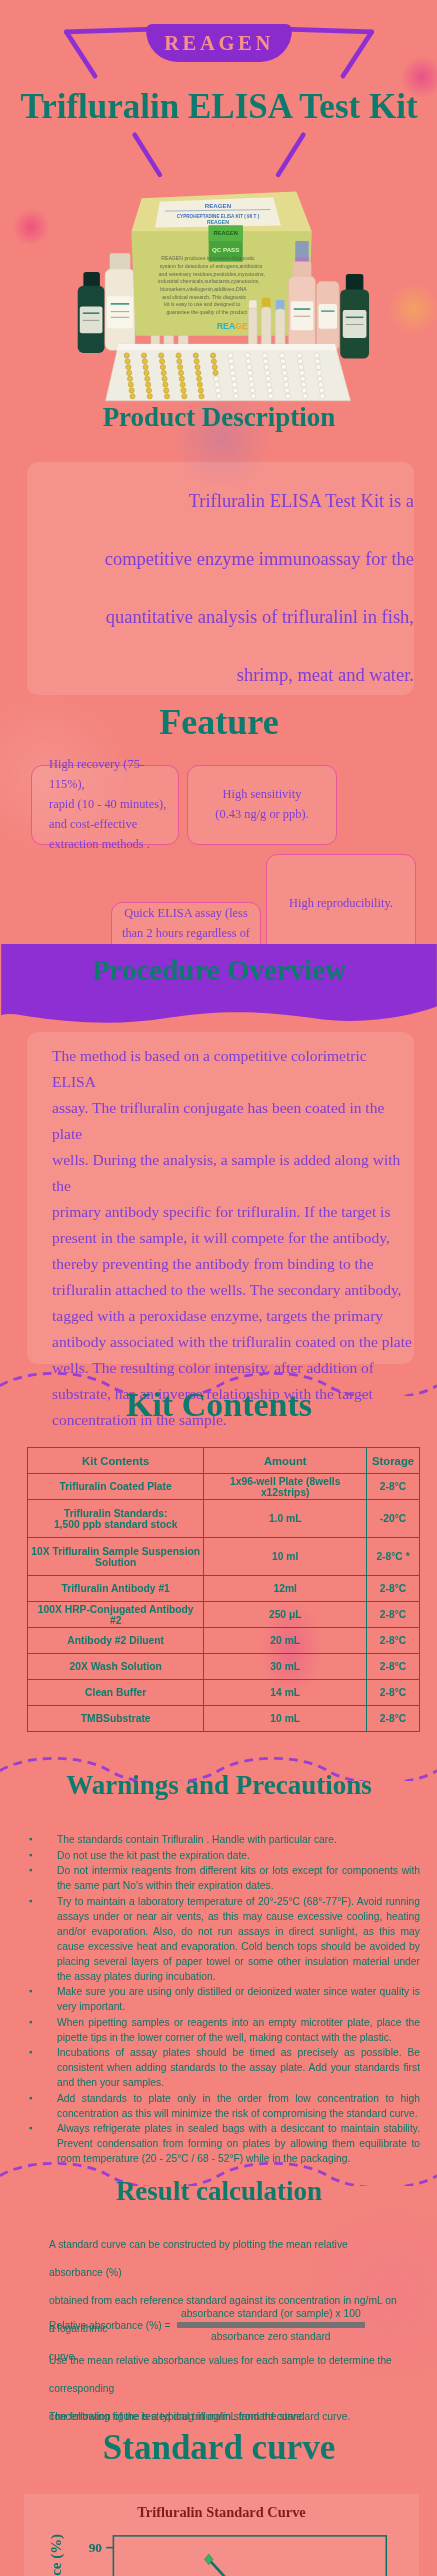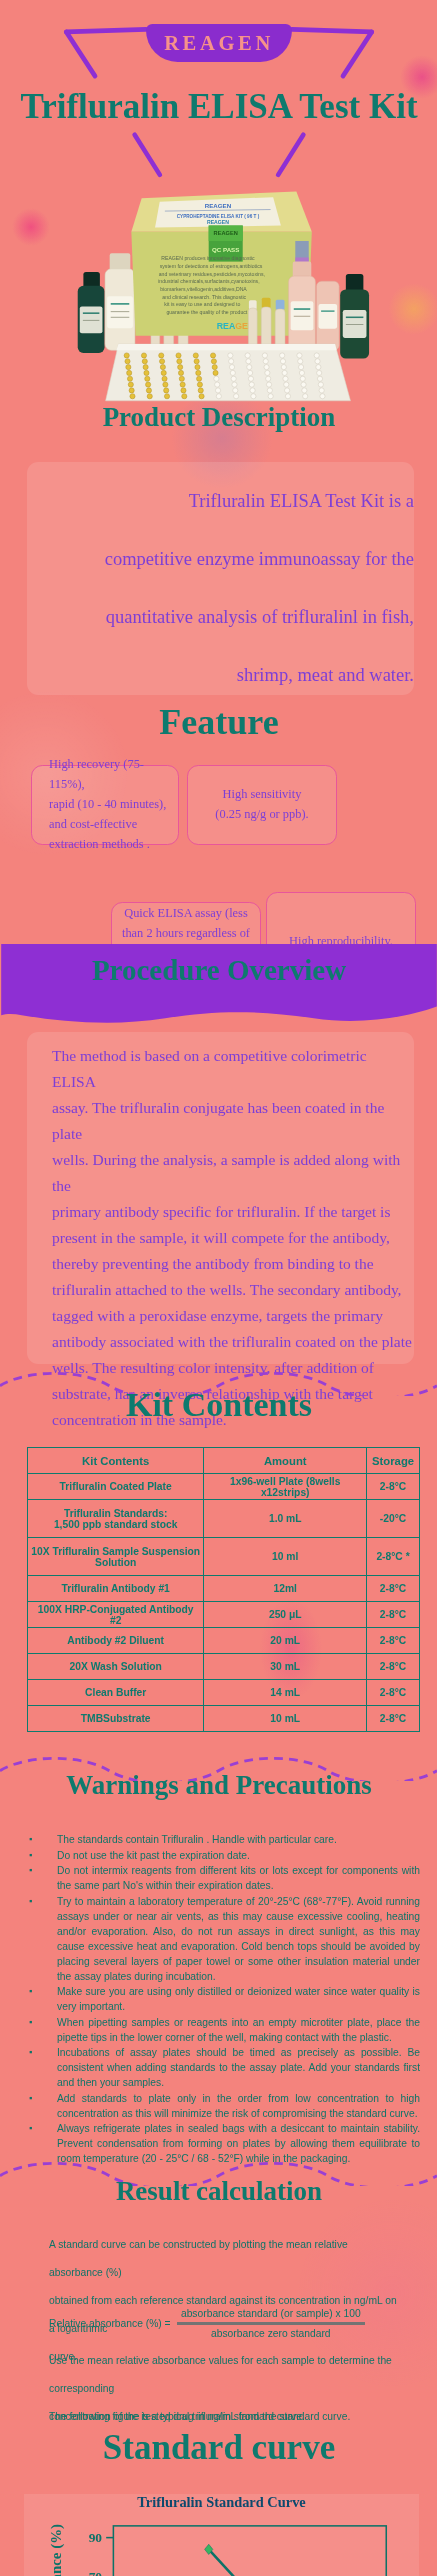--- a/index.html
+++ b/index.html
@@ -44,21 +44,21 @@
   #feature-heading{top:702px;font-size:36px;}
   .feature-card{
     border:1px solid #e8569b;border-radius:11.3px;background:rgba(255,255,255,.10);
     color:#7d3fd6;font-family:"Liberation Serif",serif;font-size:12.4px;line-height:1.6;
     display:flex;align-items:center;justify-content:center;text-align:center;
     white-space:pre-line;box-sizing:border-box;padding:5.2px 8.2px;
   }
   #feature-card-1{left:31px;top:765px;width:148px;height:80px;text-align:left;justify-content:flex-start;padding-left:17px;}
   #feature-card-2{left:187px;top:765px;width:150px;height:80px;}
   #feature-card-3{left:111px;top:854px;width:150px;height:64px;margin-top:48px;}
-  #feature-card-4{left:266px;top:892px;width:150px;height:100px;}
+  #feature-card-4{left:266px;top:854px;width:150px;height:100px;}
   
   #band{left:0;top:944px;width:438px;height:82px;}
   #proc-heading{top:954px;font-size:29px;z-index:2;}
   #proc-panel{left:27px;top:1032px;width:387px;height:332px;}
   #proc-text{
     padding:11.3px 0 0 25px;font-family:"Liberation Serif",serif;font-size:15.5px;line-height:26px;
     color:#7d3fd6;white-space:pre-line;
   }
   .wave-divider{left:0;width:438px;height:33px;}
   #divider-1{top:1363px;}
@@ -86,30 +86,30 @@
   #warn-list li::before{
     content:"▪";position:absolute;left:2.1px;top:0;font-size:9.3px;color:#0e7468;
   }
   #result-heading{top:2176px;font-size:27px;}
   .result-par{
     left:49px;width:350px;color:#0e7468;font-size:10.3px;line-height:28px;white-space:pre-line;
   }
   #result-par-1{top:2231px;}
   #formula-row{left:49px;top:2308px;display:flex;align-items:center;color:#0e7468;font-size:10.3px;}
   #formula-frac{display:inline-block;text-align:center;margin-left:6.2px;}
-  #formula-num{padding:0 4.1px 3.1px 4.1px;border-bottom:3px solid #737373;}
+  #formula-num{padding:0 4.1px 3.1px 4.1px;border-bottom:6px solid #737373;}
   #formula-den{padding-top:3.1px;}
   #result-par-2{top:2347px;}
   #result-par-3{top:2403px;}
   #sc-heading{top:2428px;font-size:35px;}
   
   #chart-panel{left:24px;top:2494px;width:395px;height:296px;background:rgba(255,255,255,.10);}
   #chart-title{
-    width:395px;text-align:center;margin-top:0;
-    font-family:"Liberation Serif",serif;font-weight:700;font-size:14.4px;color:#0c4a6e;
+    width:395px;text-align:center;margin-top:10px;
+    font-family:"Liberation Serif",serif;font-weight:700;font-size:14.4px;color:#7f1d1d;
   }
   #curve-svg{display:block;margin:2.1px auto 0 auto;}
   .ctick{font-family:"Liberation Serif",serif;font-weight:700;font-size:26px;fill:#0d7268;}
   .clabel{font-family:"Liberation Serif",serif;font-weight:700;font-size:29px;fill:#0d7268;}
   
   .box-small{font-family:"Liberation Sans",sans-serif;fill:#3f6fc0;}
   .front-line{font-family:"Liberation Sans",sans-serif;font-size:10px;fill:#5a6a50;}
 </style>
 </head>
 <body>
@@ -331,21 +331,21 @@
 quantitative analysis of trifluralinl in fish,
 shrimp, meat and water.</div>
 </div>
 
 <div id="feature-heading" class="abs heading">Feature</div>
 <div id="feature-card-1" class="abs feature-card">High recovery (75-115%),
 rapid (10 - 40 minutes),
 and cost-effective
 extraction methods .</div>
 <div id="feature-card-2" class="abs feature-card">High sensitivity
-(0.25 ng/g or ppb).</div>
+(0.43 ng/g or ppb).</div>
 <div id="feature-card-3" class="abs feature-card">Quick ELISA assay (less
 than 2 hours regardless of
 the number of samples).</div>
 <div id="feature-card-4" class="abs feature-card">High reproducibility.</div>
 
 <svg id="band" class="abs" viewBox="0 0 850 160">
   <path fill="#8e2fd3" d="M0,0 H850 V122 C 790,144 700,158 610,145 C 500,129 420,129 320,145 C 220,161 120,152 40,139 C 25,136 10,136 0,139 Z"></path>
 </svg>
 <div id="proc-heading" class="abs heading">Procedure Overview</div>
 <div id="proc-panel" class="abs panel">

